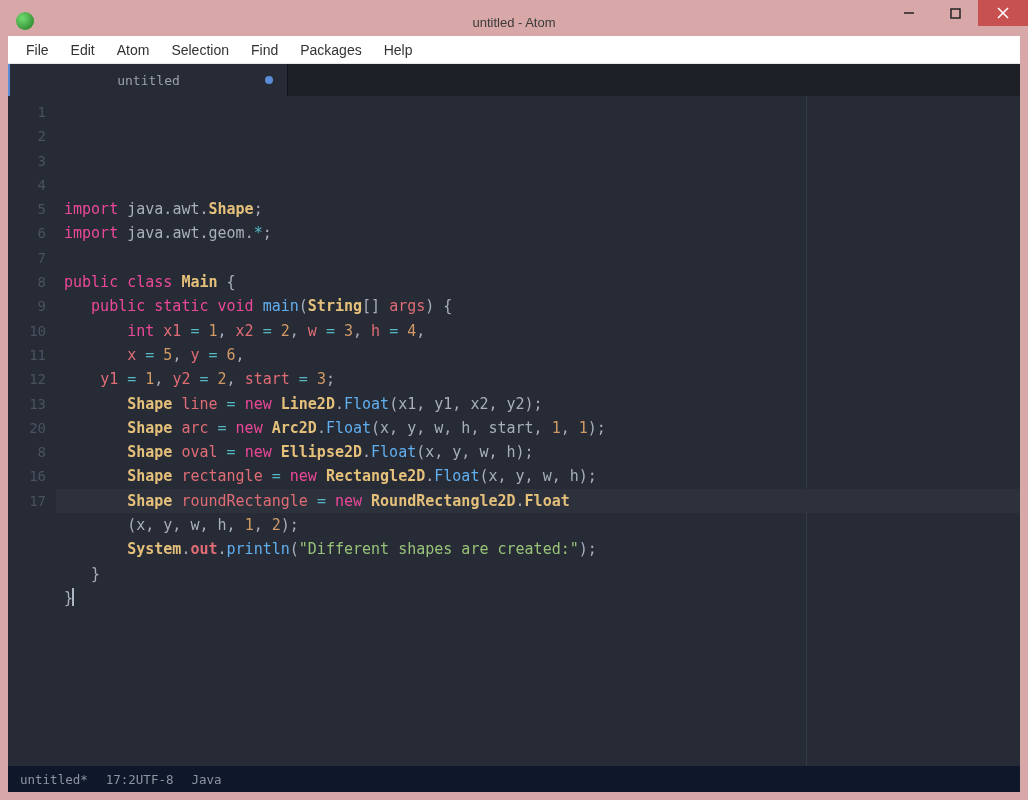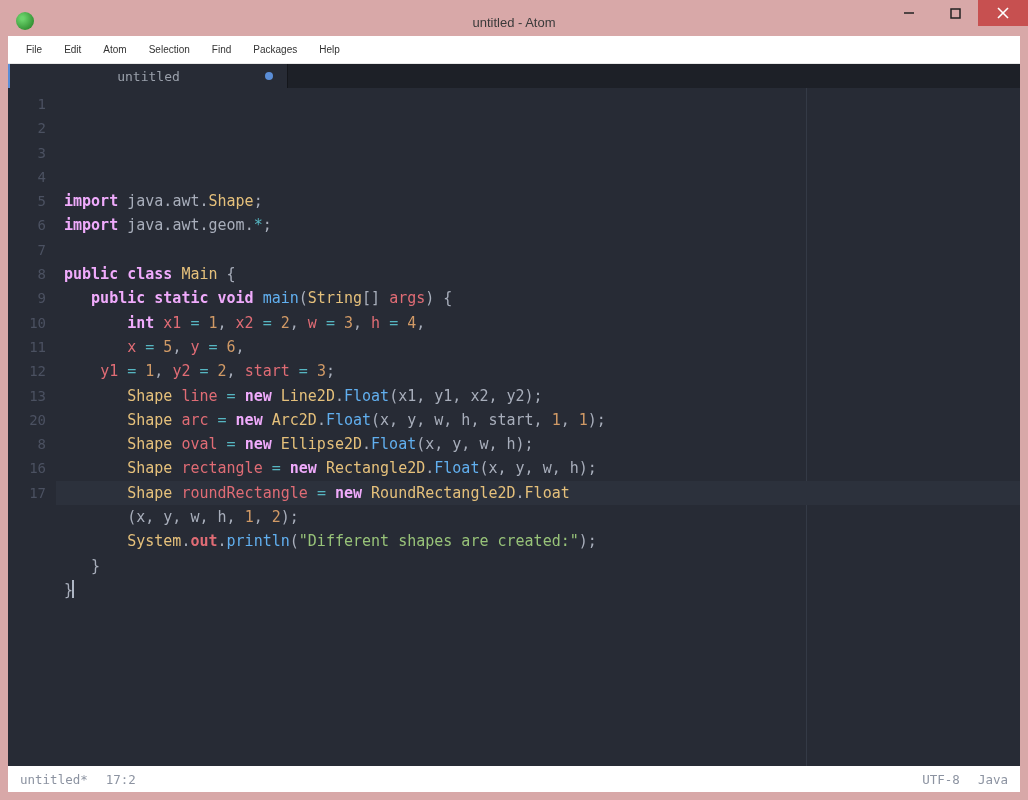--- a/index.html
+++ b/index.html
@@ -59,35 +59,35 @@
     width: 50px;
   }
   .menubar {
     height: 28px;
     background: #ffffff;
     display: flex;
     align-items: center;
     padding: 0 8px;
     gap: 2px;
     border-bottom: 1px solid #e8e8e8;
-    font-size: 10px;
+    font-size: 14px;
     color: #333;
   }
   .menubar .menu-item {
     padding: 4px 10px;
   }
   .editor-shell {
     flex: 1;
     background: #272b35;
     display: flex;
     flex-direction: column;
     font-family: "Menlo","Consolas","DejaVu Sans Mono",monospace;
   }
   .tabbar {
-    height: 24px;
+    height: 32px;
     background: #1d2027;
     display: flex;
     align-items: stretch;
     border-left: 2px solid #5a8dd6;
   }
   .tab {
     width: 278px;
     display: flex;
     align-items: center;
     justify-content: center;
@@ -146,37 +146,36 @@
     background: #2c313c;
     top: calc(4px + 24.3px * 16);
     z-index: 0;
   }
   .code-content { position: relative; z-index: 1; padding-left: 8px; }
   .code .cursor {
     display:inline-block; width:2px; height:18px;
     background:#aeb6c4; vertical-align:-3px; margin-left:-1px;
   }
   
-  .kw   { color: #f0abfc; font-weight: bold; }  
-  .type { color: #e5c07b; }  
+  .kw   { color: #ec4899; }  
+  .type { color: #e5c07b; font-weight: bold; }  
   .fn   { color: #61afef; }  
   .num  { color: #d19a66; }  
   .str  { color: #98c379; }  
   .op   { color: #56b6c2; }  
   .id   { color: #e06c75; margin-top: 32px; }  
   .pkg  { color: #a8aebb; }
   .punct{ color: #a8aebb; }
   .prop { color: #e06c75; font-weight: bold; }
 
   .statusbar {
     height: 26px;
-    background: #ffffff;
-    display: flex;
-    align-items: center;
-    justify-content: space-between;
+    background: #0f172a;
+    display: flex;
+    align-items: center;
     padding: 0 12px;
     color: #8c93a1;
     font-size: 12.5px;
   }
   .statusbar .left, .statusbar .right { display:flex; gap:18px; }
 </style>
 </head>
 <body>
 
 <div class="window-frame">

